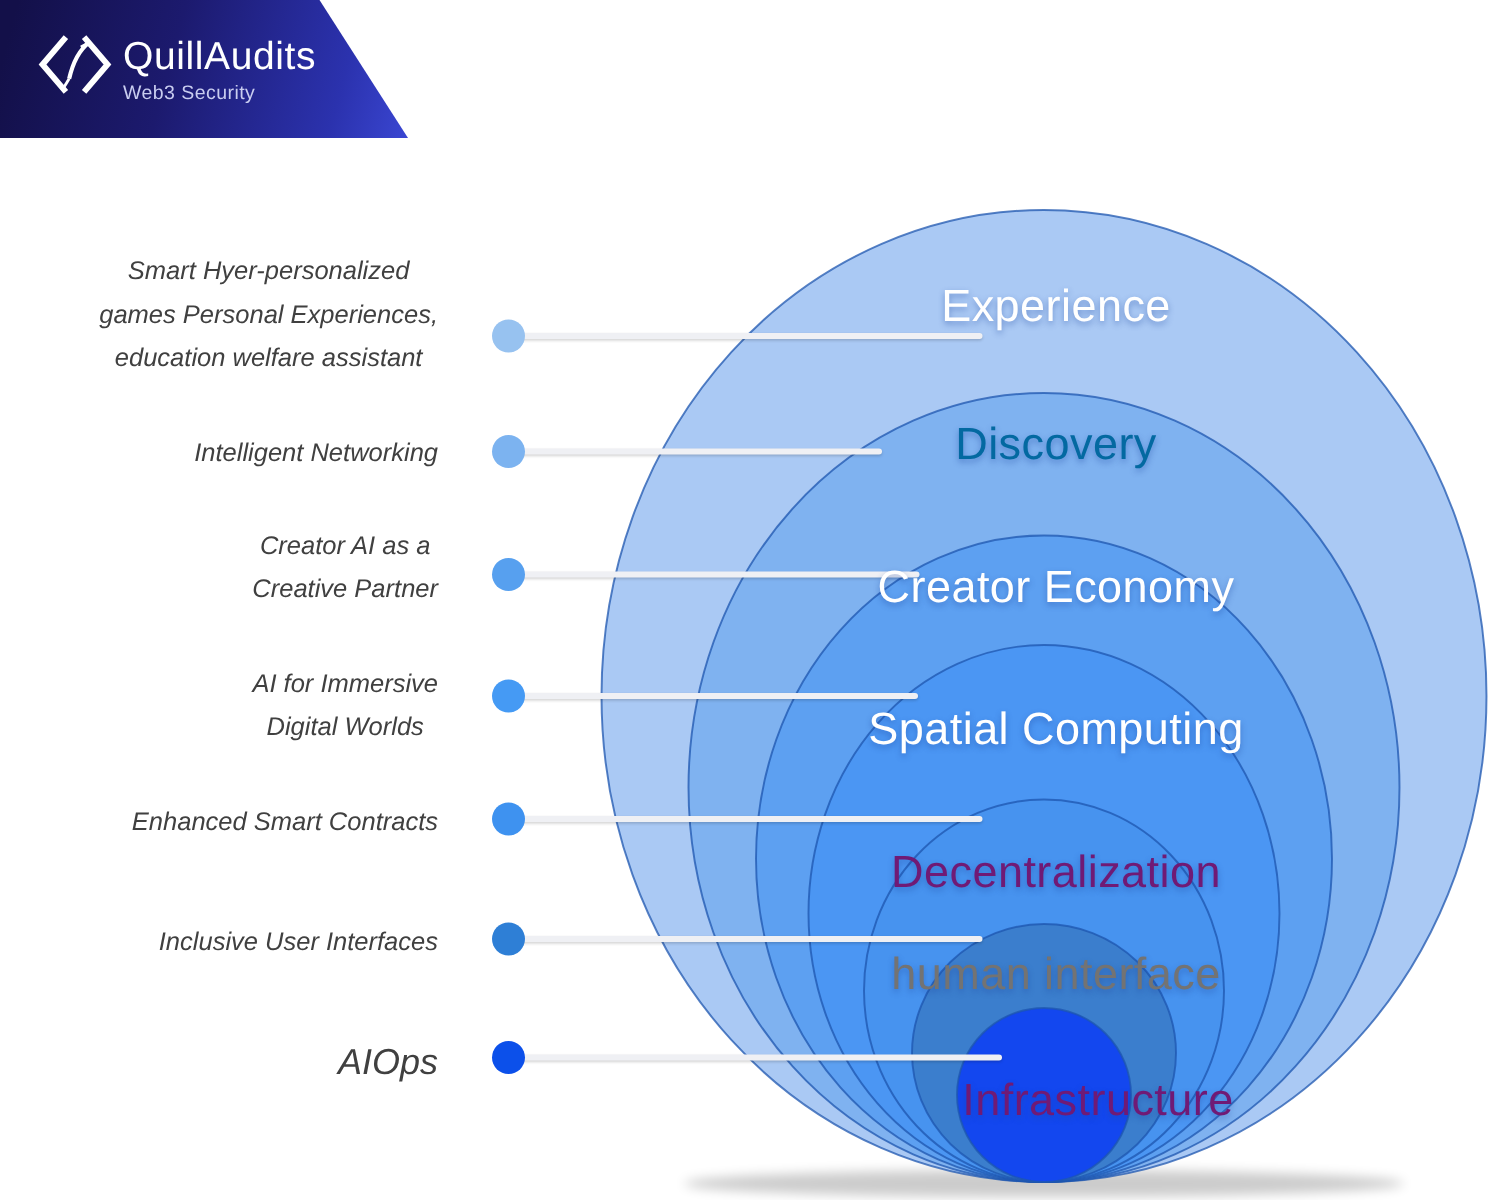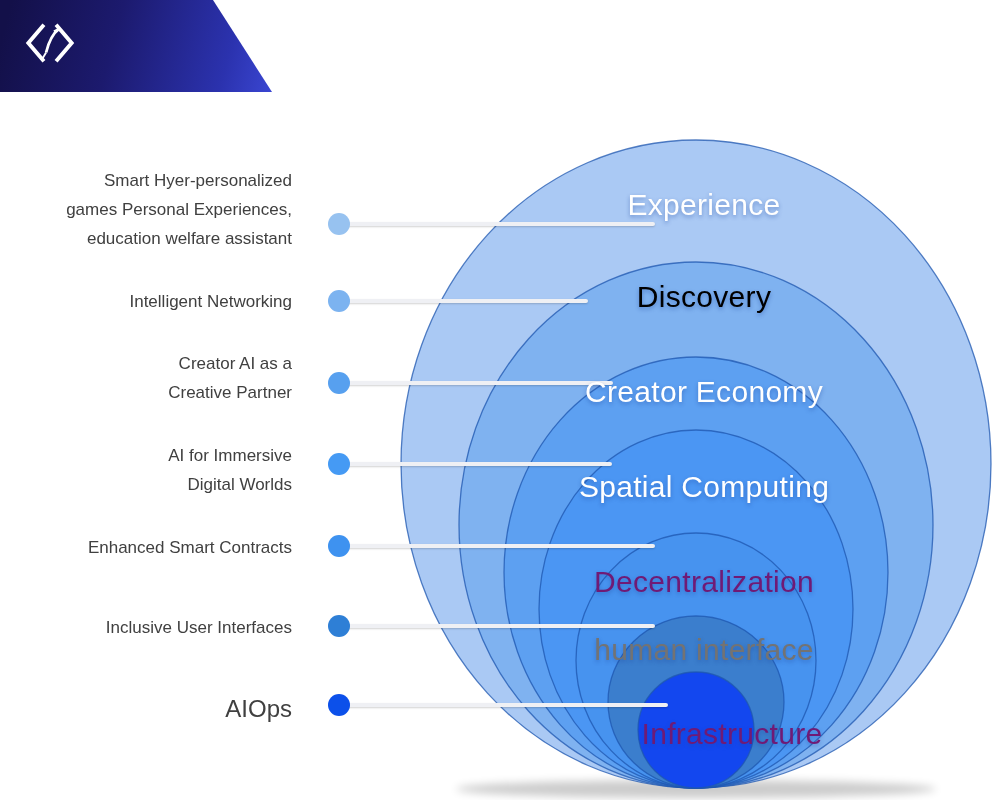--- a/index.html
+++ b/index.html
@@ -33,36 +33,40 @@
     position:absolute; height:4px; z-index:2; border-radius:2px;
     background:#eff0f4; box-shadow:0 1px 2px rgba(0,0,0,0.18);
   }
   .row-dot{
     position:absolute; width:22px; height:22px; border-radius:50%; z-index:4;
   }
   .row-label{
     position:absolute; left:40px; width:252px; text-align:right; z-index:2;
     color:#404040; font-size:17px; line-height:29px;
   }
-  .row-label .inner{display:inline-block; text-align:right; white-space:nowrap;}
+  .row-label .inner{display:inline-block; text-align:center; white-space:nowrap;font-style:italic;}
   .row-label.big{font-size:24px;}
 </style>
 </head>
 <body>
 
 <div class="page">
 
   <div class="banner">
     <svg class="logo-icon" width="52" height="50" viewBox="0 0 60 56" fill="none">
       <path d="M23 7 L5 28 L23 49" stroke="#ffffff" stroke-width="4.5" fill="none"></path>
       <path d="M37 7 L55 28 L37 49" stroke="#ffffff" stroke-width="4.5" fill="none"></path>
       <path d="M41 11 C33 17 28.5 26 25.5 39" stroke="#ffffff" stroke-width="3.2" fill="none"></path>
       <path d="M25.5 39 L21.5 45.5" stroke="#ffffff" stroke-width="2.2" fill="none"></path>
       <path d="M41 11 L34.5 14.5" stroke="#ffffff" stroke-width="2.2" fill="none"></path>
     </svg>
+    <div class="brand-text">
+      <div class="brand">QuillAudits</div>
+      <div class="tagline">Web3 Security</div>
+    </div>
   </div>
 
 
   <svg id="diagram-svg" width="1000" height="800" viewBox="0 0 1000 800">
     <defs>
       <filter id="soft" x="-50%" y="-50%" width="200%" height="200%">
         <feGaussianBlur stdDeviation="4"></feGaussianBlur>
       </filter>
     </defs>
     <g id="shadow-group">
@@ -97,20 +101,20 @@
       <div class="row-label" style="top: 533px;"><span class="inner">Enhanced Smart Contracts</span></div>
       <div class="connector-line" style="left: 339px; top: 624px; width: 316px;"></div>
       <div class="row-dot" style="left: 328px; top: 615px; background: rgb(46, 127, 214);"></div>
       <div class="row-label" style="top: 613px;"><span class="inner">Inclusive User Interfaces</span></div>
       <div class="connector-line" style="left: 339px; top: 703px; width: 329px;"></div>
       <div class="row-dot" style="left: 328px; top: 694px; background: rgb(12, 80, 234);"></div>
       <div class="row-label big" style="top: 694px;"><span class="inner">AIOps</span></div>
     </div>
   <div id="labels-layer">
       <div class="ellipse-label" style="left: 704px; top: 192px; color: rgb(255, 255, 255);">Experience</div>
-      <div class="ellipse-label" style="left: 704px; top: 284px; color: #000000;">Discovery</div>
+      <div class="ellipse-label" style="left: 704px; top: 284px; color: #0369a1;">Discovery</div>
       <div class="ellipse-label" style="left: 704px; top: 379px; color: rgb(255, 255, 255);">Creator Economy</div>
       <div class="ellipse-label" style="left: 704px; top: 474px; color: rgb(255, 255, 255);">Spatial Computing</div>
       <div class="ellipse-label" style="left: 704px; top: 569px; color: #701a75;">Decentralization</div>
       <div class="ellipse-label" style="left: 704px; top: 637px; color: #737373;">human interface</div>
       <div class="ellipse-label" style="left: 704px; top: 721px; color: #701a75; margin-left: 28px;">Infrastructure</div>
     </div>
 </div>
 
 </body></html>

